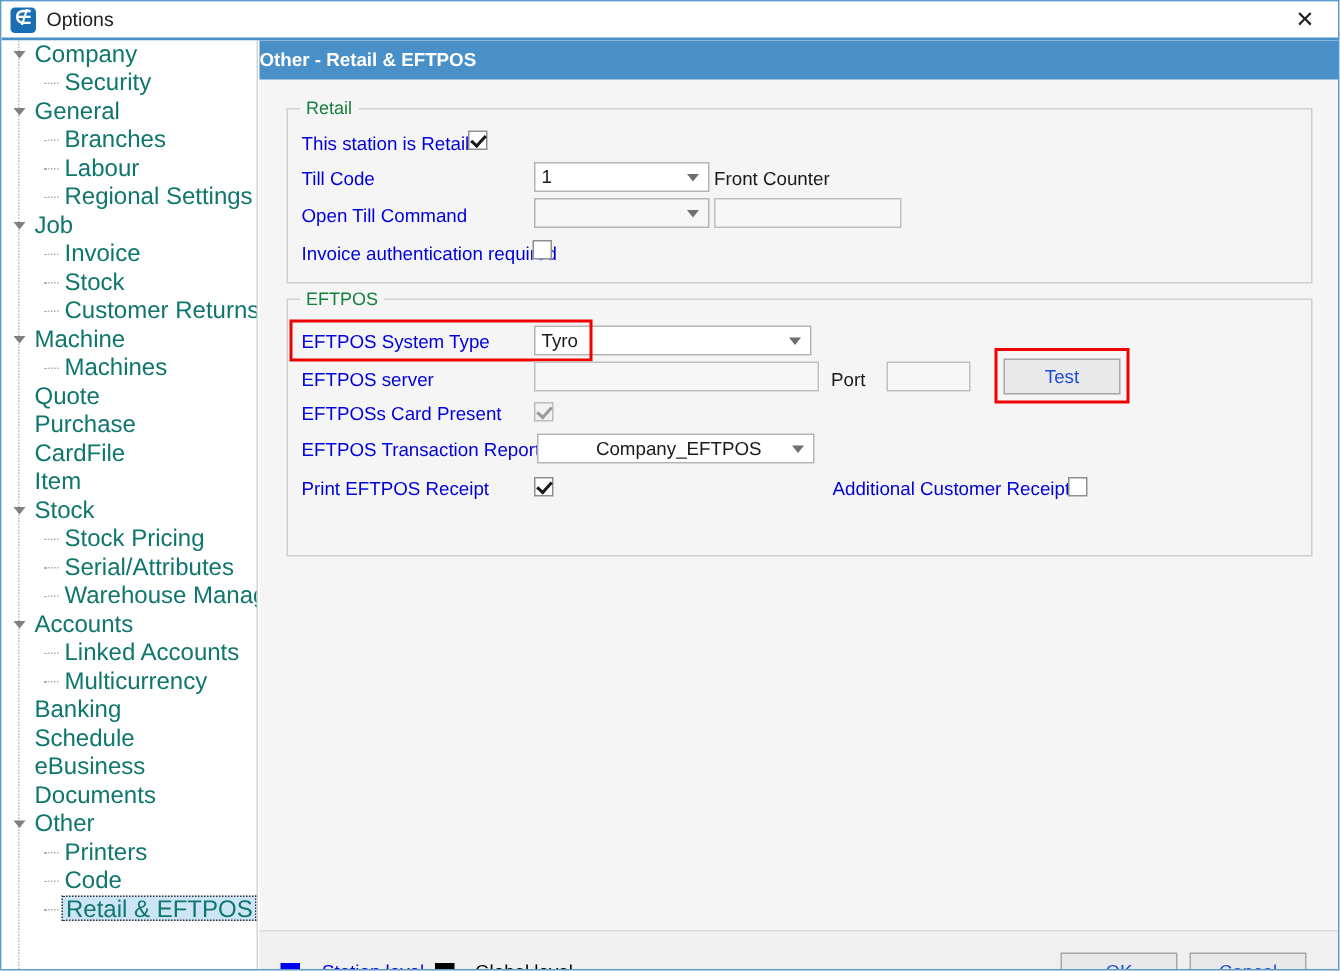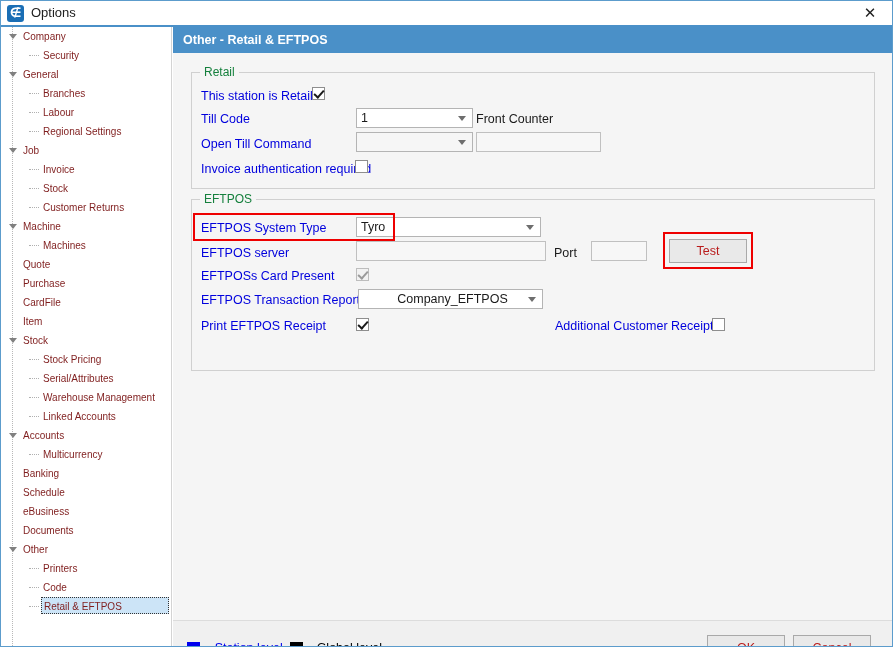--- a/index.html
+++ b/index.html
@@ -82,22 +82,22 @@
     height: 619px;
     background: #ffffff;
     border-right: 1px solid #d4d4d4;
     box-sizing: border-box;
     overflow: hidden;
   }
   .tree-item {
     position: relative;
     height: 19px;
     line-height: 19px;
-    font-size: 10px;
-    color: #7f1d1d;
+    font-size: 16px;
+    color: #0f766e;
     white-space: nowrap;
     font-family: "Liberation Sans", sans-serif;
   }
   .tree-item .tw {
     position: absolute;
     left: 9px; top: 6px;
     width: 0; height: 0;
     border-left: 5px solid #808080;
     border-top: 4px solid transparent;
     border-bottom: 4px solid transparent;
@@ -152,21 +152,20 @@
   .content-header {
     position: absolute;
     left: 0; top: 0;
     width: 719px;
     height: 26px;
     background: #4a90c8;
     color: #ffffff;
     font-size: 12.5px;
     font-weight: bold;
     line-height: 26px;
-    padding-left: 10px;
     box-sizing: border-box;
     font-family: "Liberation Sans", sans-serif;
   }
 
   
   .groupbox {
     position: absolute;
     border: 1px solid #d0d0d0;
     background: transparent;
     box-sizing: border-box;
@@ -251,21 +250,21 @@
   }
 
   
   .btn {
     position: absolute;
     border: 1px solid #a9a9a9;
     background: #e9e9e9;
     box-sizing: border-box;
     text-align: center;
     font-size: 12.5px;
-    color: #b91c1c;
+    color: #1d4ed8;
     cursor: default;
     font-family: "Liberation Sans", sans-serif;
   }
 
   
   .redbox {
     position: absolute;
     border: 2px solid #ee0000;
     box-sizing: border-box;
     pointer-events: none;
@@ -366,26 +365,26 @@
         </div>
         <div class="tree-item lvl1">
           <span class="lbl">Stock Pricing</span>
         </div>
         <div class="tree-item lvl1">
           <span class="lbl">Serial/Attributes</span>
         </div>
         <div class="tree-item lvl1">
           <span class="lbl">Warehouse Management</span>
         </div>
+        <div class="tree-item lvl0 expanded">
+          <span class="tw"></span>
+          <span class="lbl">Accounts</span>
+        </div>
         <div class="tree-item lvl1">
           <span class="lbl">Linked Accounts</span>
-        </div>
-        <div class="tree-item lvl0 expanded">
-          <span class="tw"></span>
-          <span class="lbl">Accounts</span>
         </div>
         <div class="tree-item lvl1">
           <span class="lbl">Multicurrency</span>
         </div>
         <div class="tree-item lvl0">
           <span class="lbl">Banking</span>
         </div>
         <div class="tree-item lvl0">
           <span class="lbl">Schedule</span>
         </div>

